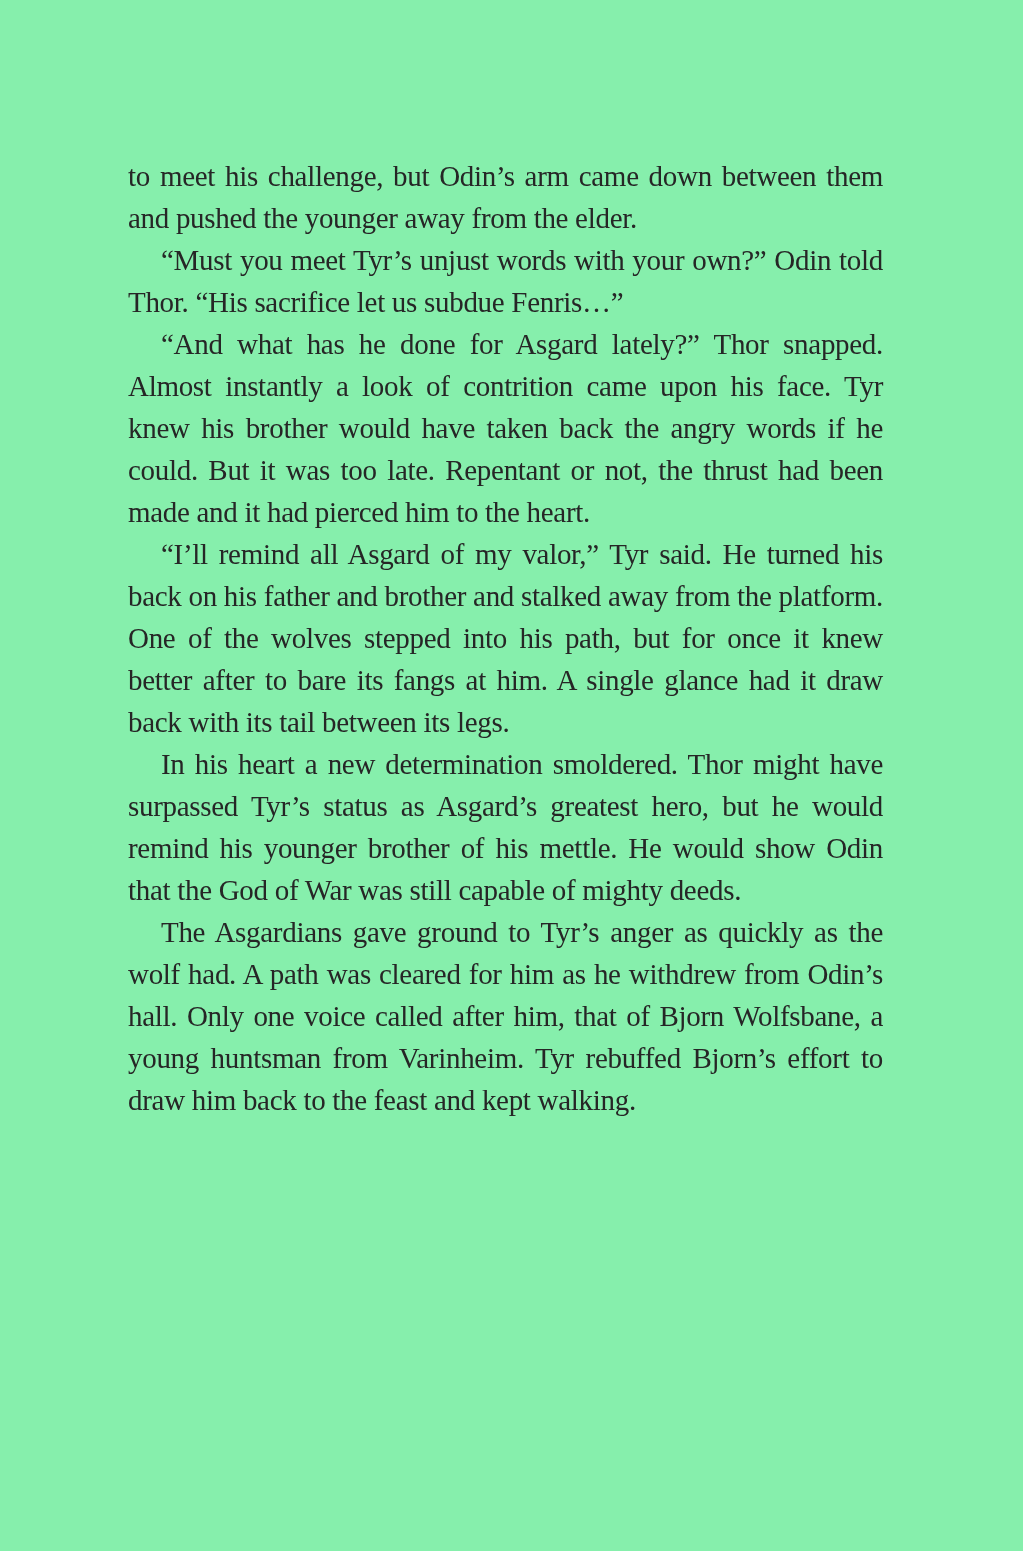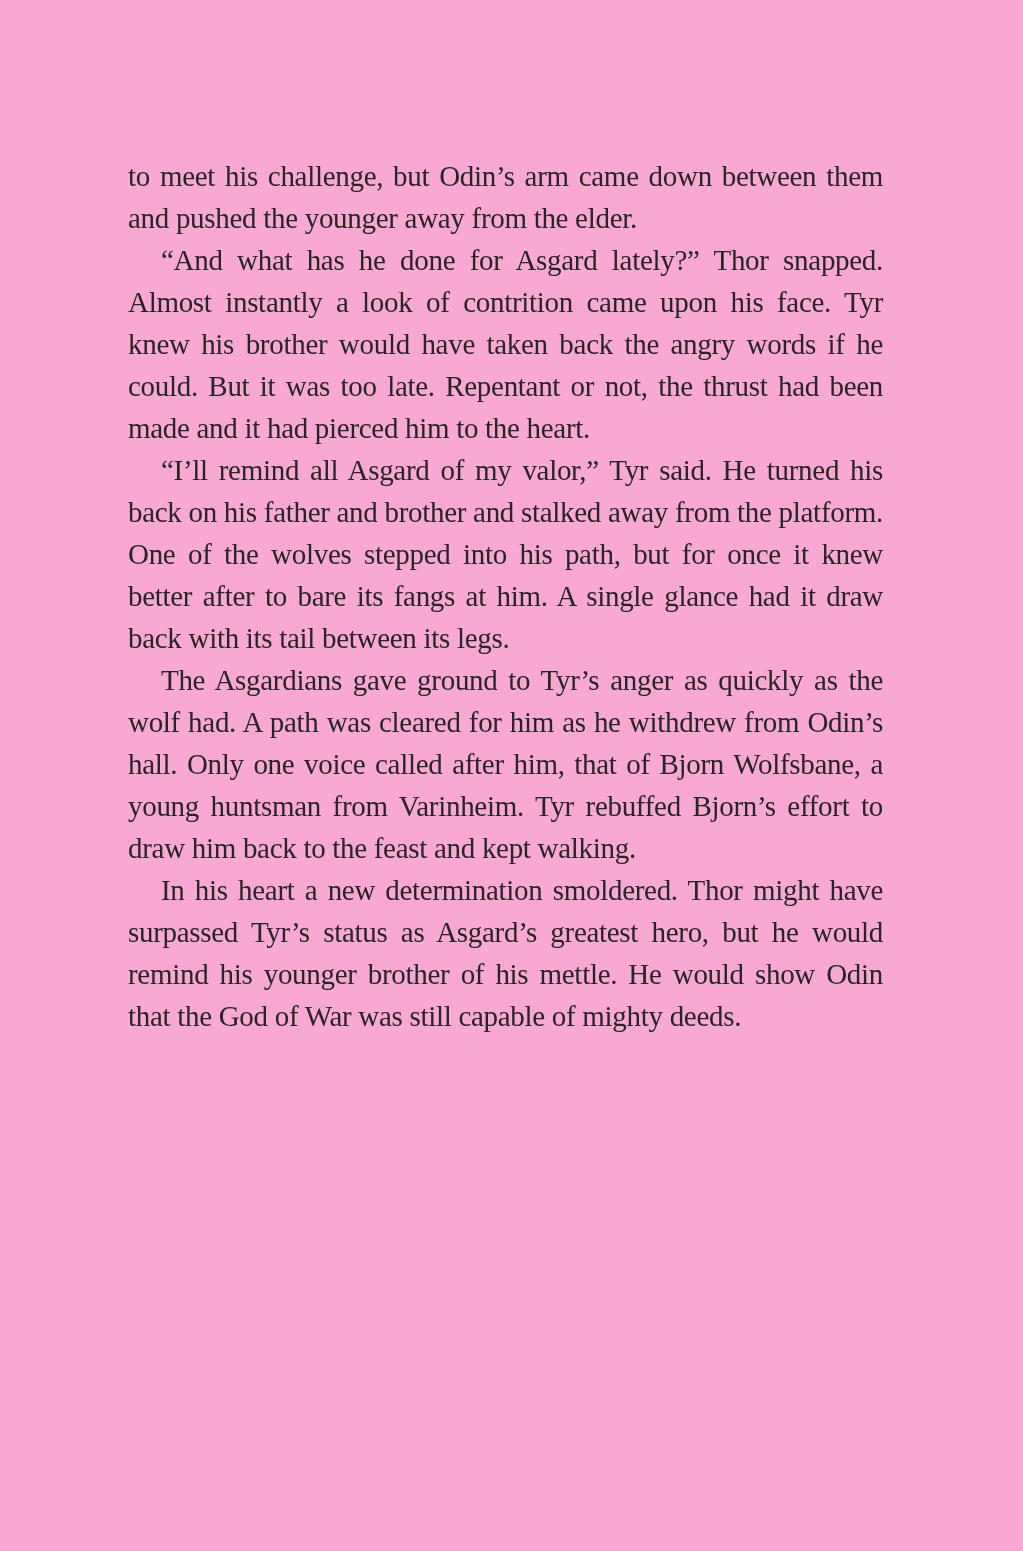--- a/index.html
+++ b/index.html
@@ -4,21 +4,21 @@
 <style>
   html, body {
     margin: 0;
     padding: 0;
     background: #ffffff;
   }
   .page {
     position: relative;
     width: 1023px;
     height: 1551px;
-    background: #f9a8d4;
+    background: #86efac;
     overflow: hidden;
   }
   .text-column {
     position: absolute;
     left: 128px;
     top: 155px;
     width: 755px;
     font-family: "Liberation Serif", serif;
     font-size: 29px;
     line-height: 42px;
@@ -34,18 +34,19 @@
   .text-column p.indent {
     text-indent: 33px;
   }
 </style>
 </head>
 <body>
 
 <div class="page">
   <div class="text-column">
     <p>to meet his challenge, but Odin’s arm came down between them and pushed the younger away from the elder.</p>
+    <p class="indent">“Must you meet Tyr’s unjust words with your own?” Odin told Thor. “His sacrifice let us subdue Fenris…”</p>
     <p class="indent">“And what has he done for Asgard lately?” Thor snapped. Almost instantly a look of contrition came upon his face. Tyr knew his brother would have taken back the angry words if he could. But it was too late. Repentant or not, the thrust had been made and it had pierced him to the heart.</p>
     <p class="indent">“I’ll remind all Asgard of my valor,” Tyr said. He turned his back on his father and brother and stalked away from the platform. One of the wolves stepped into his path, but for once it knew better after to bare its fangs at him. A single glance had it draw back with its tail between its legs.</p>
+    <p class="indent">In his heart a new determination smoldered. Thor might have surpassed Tyr’s status as Asgard’s greatest hero, but he would remind his younger brother of his mettle. He would show Odin that the God of War was still capable of mighty deeds.</p>
     <p class="indent">The Asgardians gave ground to Tyr’s anger as quickly as the wolf had. A path was cleared for him as he withdrew from Odin’s hall. Only one voice called after him, that of Bjorn Wolfsbane, a young huntsman from Varinheim. Tyr rebuffed Bjorn’s effort to draw him back to the feast and kept walking.</p>
-    <p class="indent">In his heart a new determination smoldered. Thor might have surpassed Tyr’s status as Asgard’s greatest hero, but he would remind his younger brother of his mettle. He would show Odin that the God of War was still capable of mighty deeds.</p>
   </div>
 </div>
 
 </body></html>

